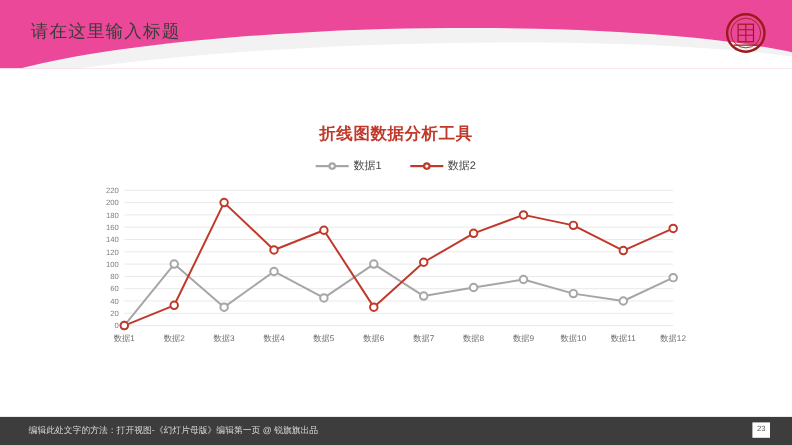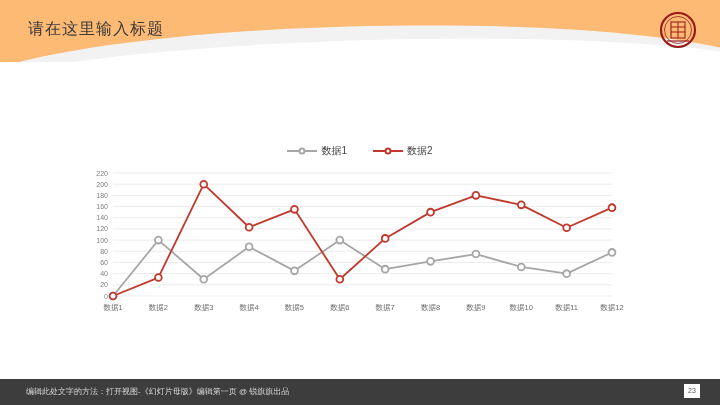--- a/index.html
+++ b/index.html
@@ -19,21 +19,21 @@
     height: 405px;
     background: #ffffff;
     overflow: hidden;
   }
   
   .header {
     position: absolute;
     left: 0; top: 0;
     width: 720px;
     height: 62px;
-    background: #fdba74;
+    background: #ec4899;
     overflow: hidden;
   }
   .header-swoosh {
     position: absolute;
     left: -40px;
     top: 26px;
     width: 820px;
     height: 120px;
     background: #f2f2f2;
     border-radius: 50% 50% 0 0 / 60px 60px 0 0;
@@ -184,20 +184,21 @@
         <rect x="15" y="14" width="14" height="16" fill="none" stroke="#9b1b1b" stroke-width="1.1"></rect>
         <line x1="15" y1="19" x2="29" y2="19" stroke="#9b1b1b" stroke-width="1"></line>
         <line x1="15" y1="24" x2="29" y2="24" stroke="#9b1b1b" stroke-width="1"></line>
         <line x1="22" y1="14" x2="22" y2="30" stroke="#9b1b1b" stroke-width="1"></line>
         <line x1="11" y1="33" x2="33" y2="33" stroke="#9b1b1b" stroke-width="1.2"></line>
       </svg>
     </div>
   </div>
 
   <div class="chart-wrap">
+    <div class="chart-title">折线图数据分析工具</div>
 
     <div class="legend">
       <div class="legend-item">
         <span class="legend-line" style="background:#a6a6a6;">
           <span class="legend-dot" style="border-color:#a6a6a6;"></span>
         </span>
         <span>数据1</span>
       </div>
       <div class="legend-item">
         <span class="legend-line" style="background:#c0392b;">

